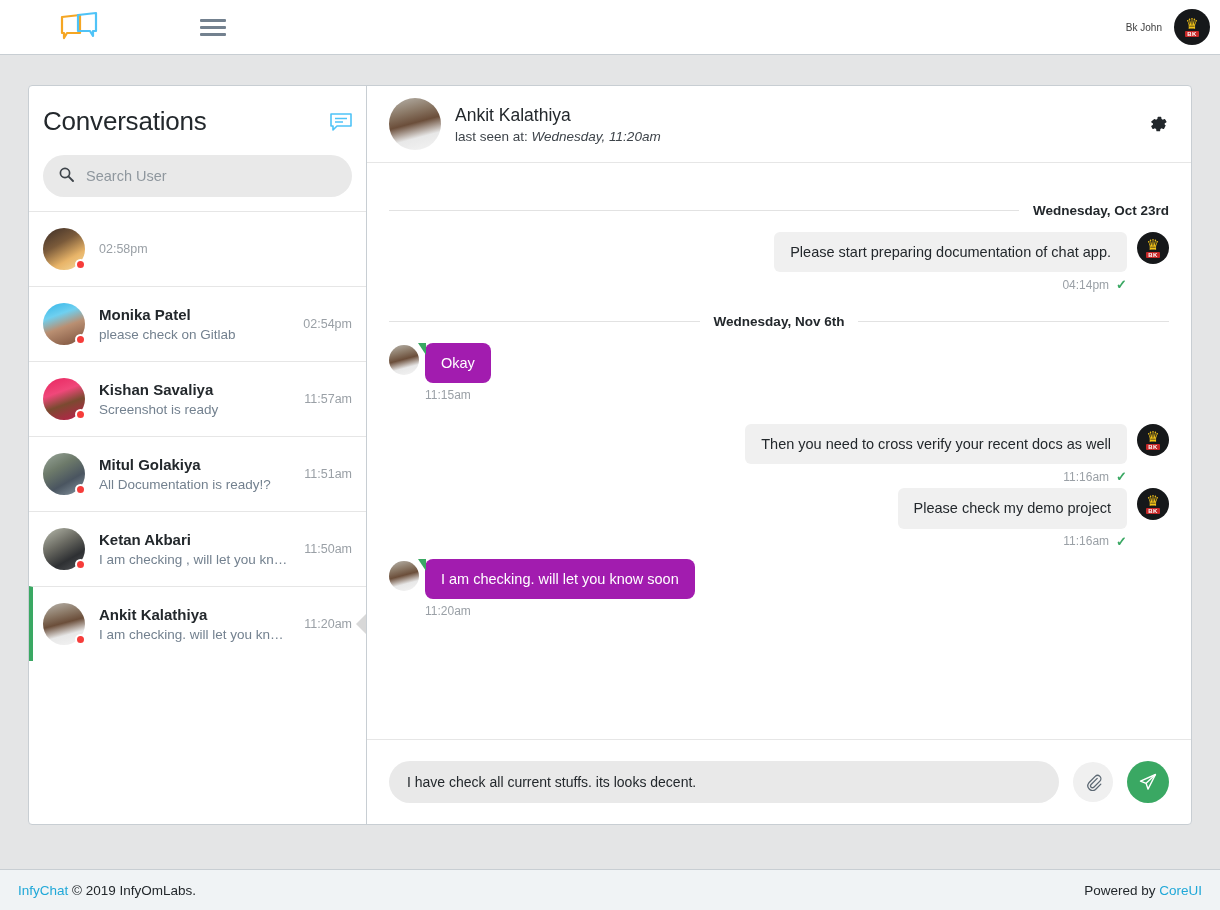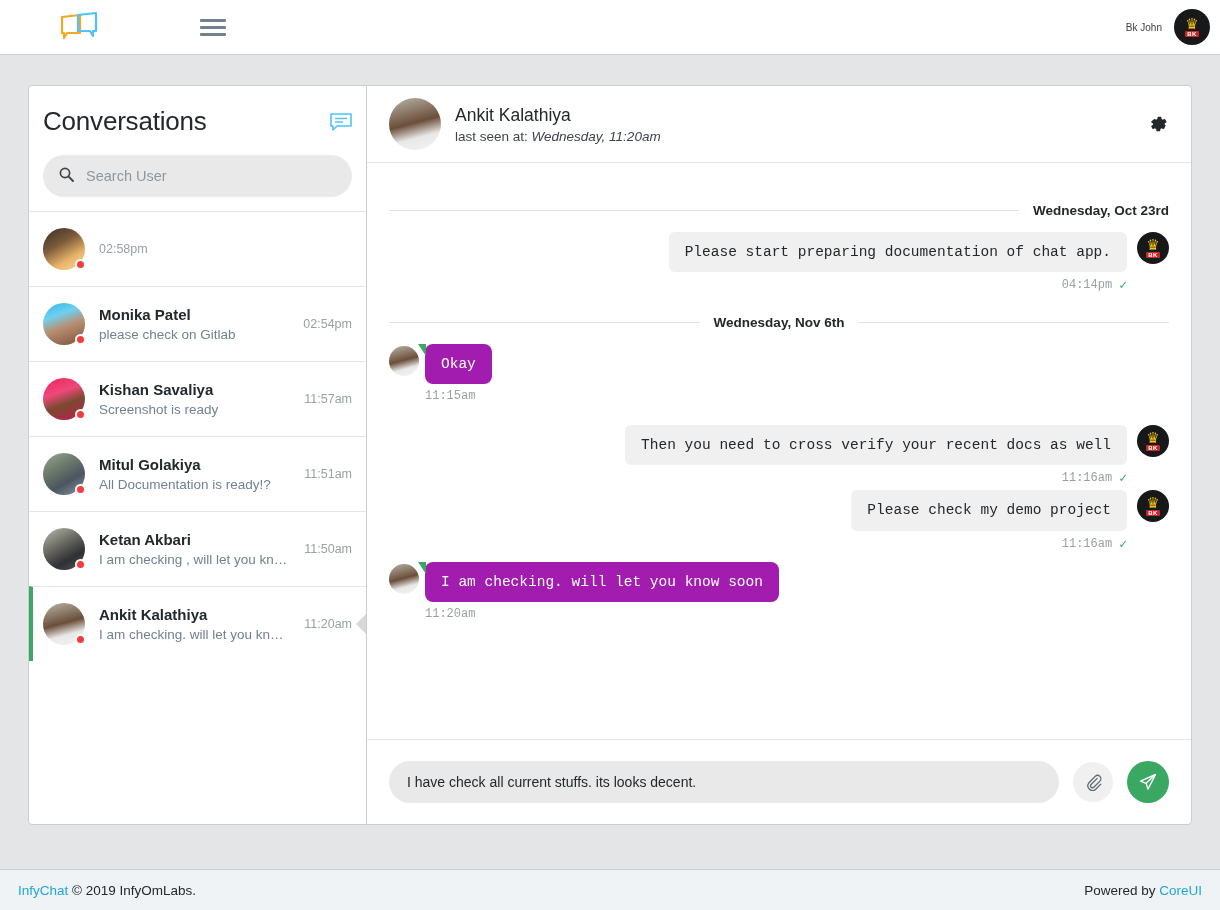--- a/index.html
+++ b/index.html
@@ -105,21 +105,21 @@
 
   .divider { display: flex; align-items: center; gap: 14px; margin: 22px 0 14px 0; }
   .divider .line { height: 1px; background: #e2e2e2; flex: 1; }
   .divider .dtext { font-size: 13.5px; font-weight: bold; color: #23282c; white-space: nowrap; }
   .divider.left .dtext { order: 1; }
   .divider.left .line:first-child { display: none; }
 
   .row { display: flex; margin-bottom: 4px; }
   .row.out { justify-content: flex-end; align-items: flex-start; }
   .row.in { justify-content: flex-start; align-items: flex-start; gap: 0px; }
-  .bubble-wrap { max-width: 70%; font-family: Liberation Mono, monospace; }
+  .bubble-wrap { max-width: 70%; }
   .bubble {
     padding: 11px 16px; font-size: 14.5px; line-height: 1.25;
     position: relative; word-wrap: break-word;
   }
   .bubble.out { background: #f0f0f0; color: #23282c; border-radius: 6px; }
   .bubble.in { background: #a21caf; color: #ffffff; border-radius: 8px; }
   .bubble.in:before {
     content: ""; position: absolute; left: -7px; top: 0px;
     border-top: 0 solid transparent; border-bottom: 12px solid transparent;
     border-right: 8px solid #3aa863;

